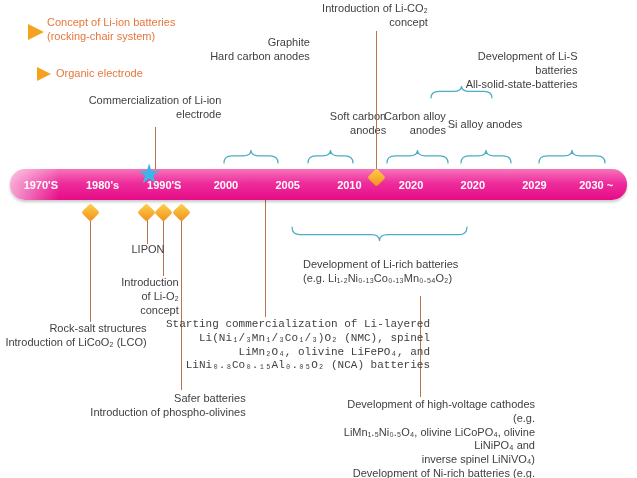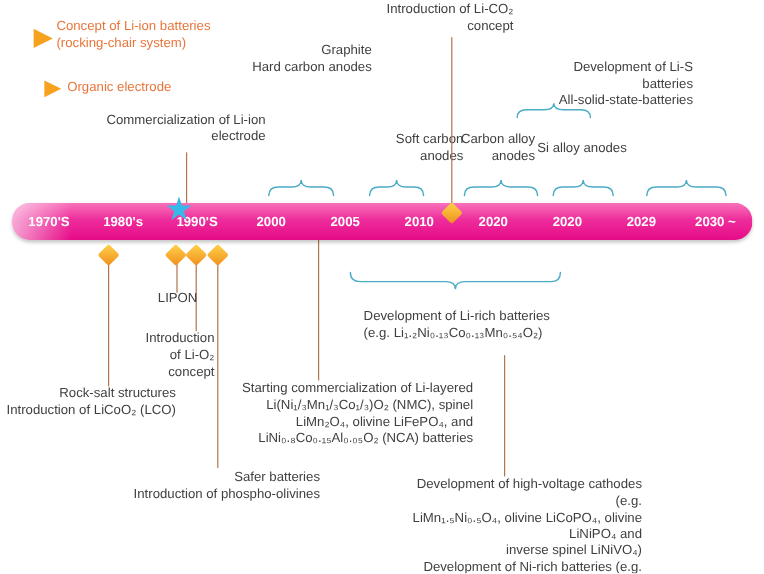--- a/index.html
+++ b/index.html
@@ -125,25 +125,25 @@
         <path d="M0,0 Q0,7.700000000000001 8,7.700000000000001 L79.5,7.700000000000001 Q87.5,7.700000000000001 87.5,14 Q87.5,7.700000000000001 95.5,7.700000000000001 L167,7.700000000000001 Q175,7.700000000000001 175,0" fill="none" stroke="#4BACC6" stroke-width="1.2" stroke-linecap="round"></path>
       </svg>
     </div>
 
   <div class="txt center" style="left:148px; top:243px;">LIPON</div>
   <div class="txt center" style="left:150px; top:276px;">Introduction
 of Li-O₂
 concept</div>
   <div class="txt center" style="left:76px; top:322px;">Rock-salt structures
 Introduction of LiCoO₂ (LCO)</div>
-  <div class="txt center" style="left:298px; top:318px;">Starting commercialization of Li-layered
+  <div class="txt center" style="left:298px; top:318px;font-family:Liberation Mono, monospace;">Starting commercialization of Li-layered
 Li(Ni₁/₃Mn₁/₃Co₁/₃)O₂ (NMC), spinel
 LiMn₂O₄, olivine LiFePO₄, and
 LiNi₀.₈Co₀.₁₅Al₀.₀₅O₂ (NCA) batteries</div>
-  <div class="txt center" style="left:189px; top:392px;">Safer batteries
+  <div class="txt center" style="left:168px; top:392px;">Safer batteries
 Introduction of phospho-olivines</div>
   <div class="txt" style="left:303px; top:258px;">Development of Li-rich batteries
 (e.g. Li₁.₂Ni₀.₁₃Co₀.₁₃Mn₀.₅₄O₂)</div>
   <div class="txt center" style="left:433px; top:398px;">Development of high-voltage cathodes (e.g.
 LiMn₁.₅Ni₀.₅O₄, olivine LiCoPO₄, olivine LiNiPO₄ and
 inverse spinel LiNiVO₄)
 Development of Ni-rich batteries (e.g. NMC442,
 NMC433, NMC532, NMC622, and NMC811)</div>
 
 </div>

